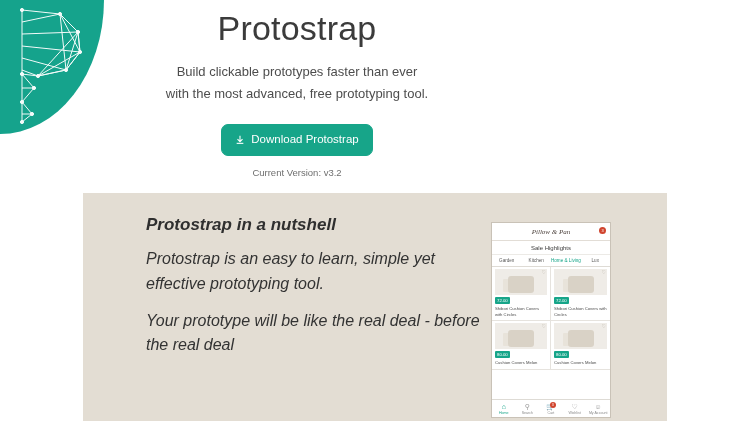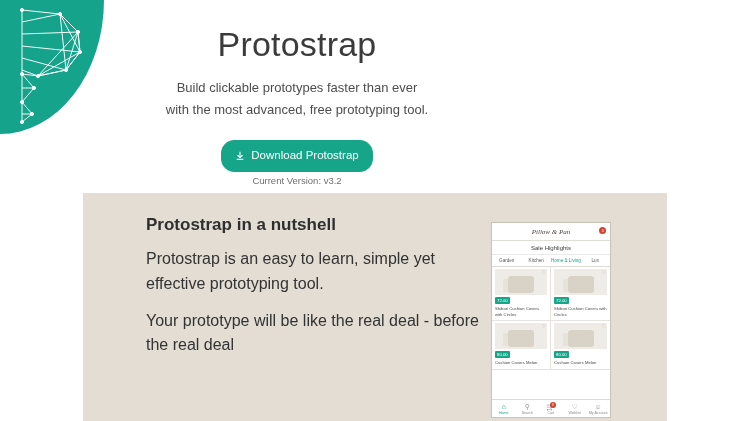--- a/index.html
+++ b/index.html
@@ -34,21 +34,21 @@
     width: 90px;
     height: 124px;
   }
 
   
   .hero {
     position: absolute;
     left: 0;
     top: 0;
     width: 594px;
-    padding-top: 26px;
+    padding-top: 10px;
     text-align: center;
   }
   .hero-title {
     font-size: 34px;
     font-weight: normal;
     color: #3b3b3b;
     letter-spacing: 0.2px;
     margin: 0 0 14px 0;
     line-height: 1.1;
   }
@@ -63,41 +63,41 @@
     margin-top: 20px;
     display: flex;
     justify-content: center;
     align-items: stretch;
     gap: 9px;
   }
   .btn {
     font-size: 11.5px;
     line-height: 1;
     padding: 9px 13px;
-    border-radius: 13px;
+    border-radius: 7px;
     display: inline-flex;
     align-items: center;
     gap: 6px;
     cursor: pointer;
     box-sizing: border-box;
     white-space: nowrap;
   }
   .btn-primary {
     background: #17a589;
     color: #ffffff;
     border: 1px solid #17a589;
   }
   .btn-secondary {
     background: #ffffff;
     color: #17a589;
     border: 1px solid #17a589;
   }
   .btn svg { display: block; }
   .version {
-    margin-top: 3px;
+    margin-top: 11px;
     font-size: 9.5px;
     color: #6f6f6f;
   }
 
   
   .panel {
     position: absolute;
     left: 83px;
     top: 193px;
     width: 584px;
@@ -105,20 +105,21 @@
     background: #e3ddd3;
   }
   .panel-inner {
     display: flex;
     height: 100%;
     box-sizing: border-box;
     padding: 22px 20px 0 63px;
   }
   .panel-text {
     width: 345px;
+    font-style: italic;
   }
   .panel-title {
     font-size: 17px;
     font-weight: bold;
     color: #2f2f2f;
     margin: 0 0 12px 0;
   }
   .panel-p {
     font-size: 16px;
     color: #333333;

